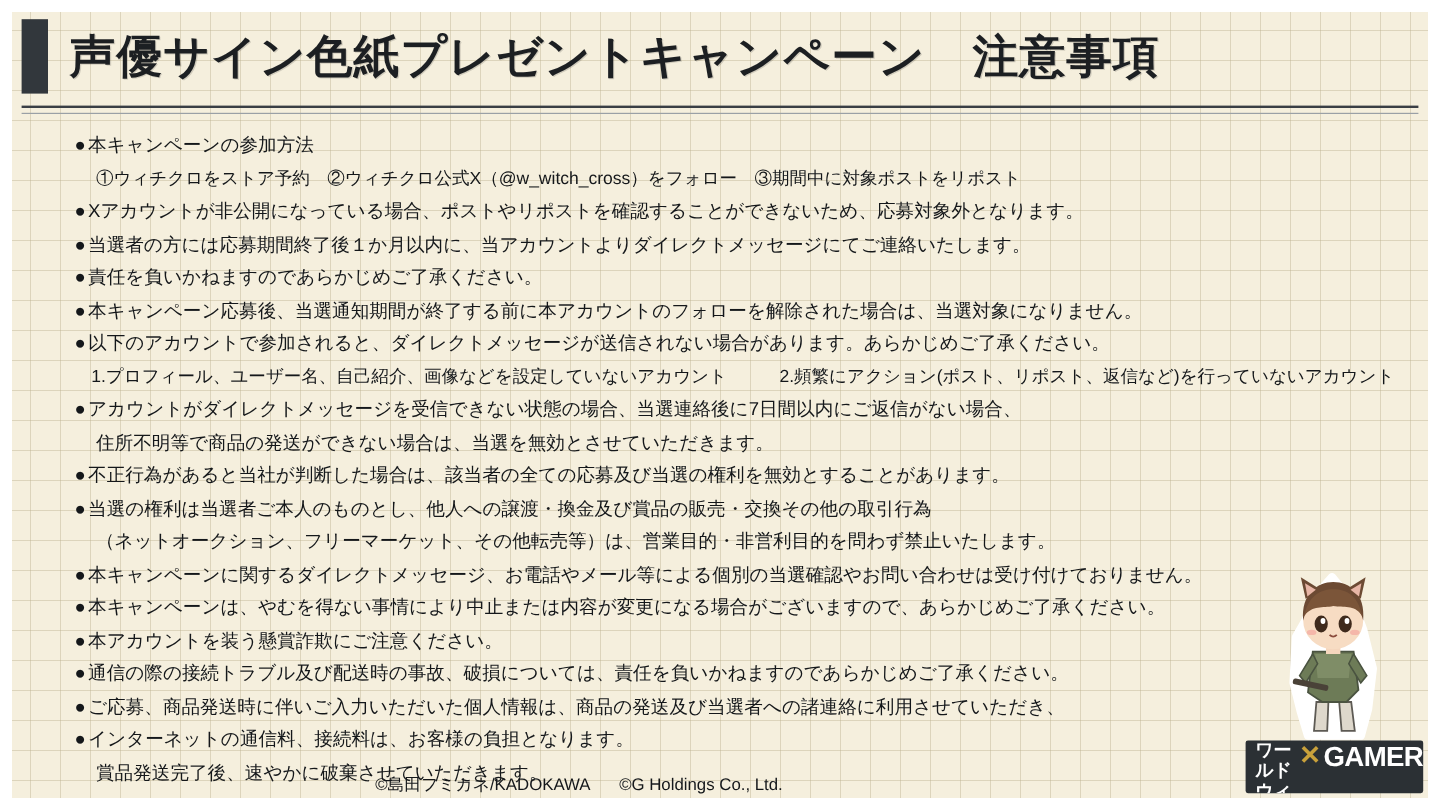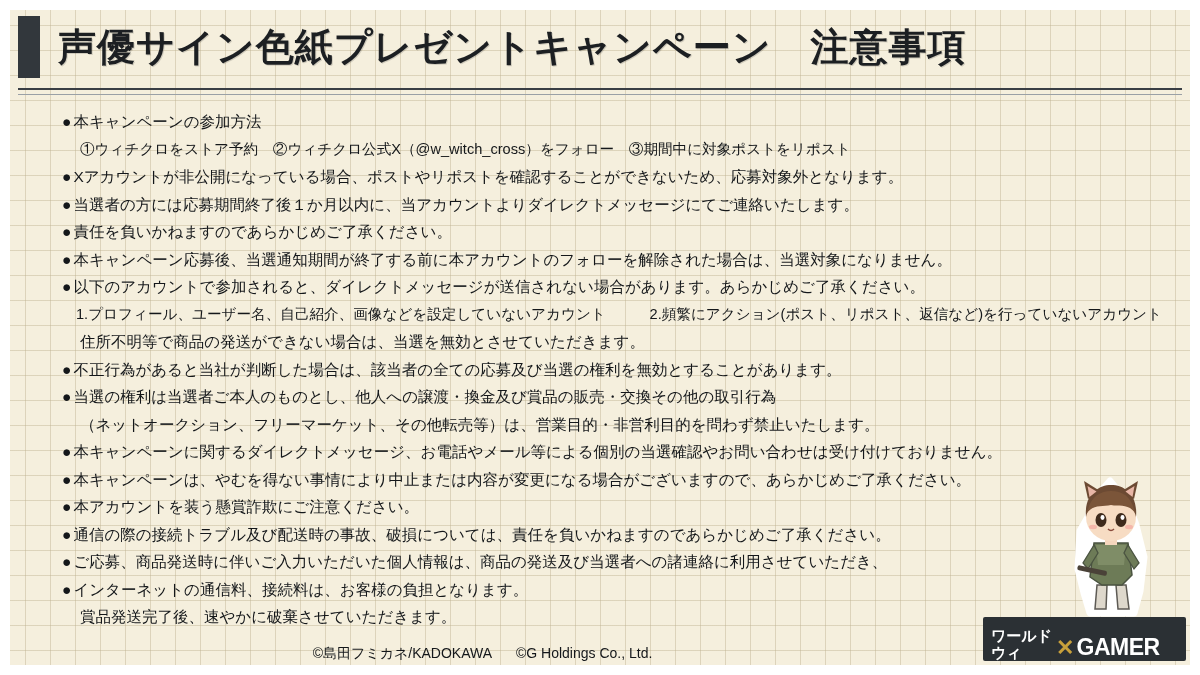--- a/index.html
+++ b/index.html
@@ -103,26 +103,26 @@
     font-size: 14px;
     color: #14171a;
   }
   .copyright span { margin: 0 10px; }
 
   
   .logo {
     position: absolute;
     right: 14px;
     bottom: 14px;
-    width: 203px;
+    width: 148px;
     height: 44px;
     background: #2b3034;
     border-radius: 2px;
     display: flex;
-    align-items: flex-end;
+    align-items: flex-start;
     overflow: hidden;
   }
   .logo-jp {
     color: #ffffff;
     font-size: 15px;
     font-weight: bold;
     line-height: 17px;
     padding-left: 8px;
     letter-spacing: 0px;
   }
@@ -168,20 +168,21 @@
 
   <div class="body-block">
     <div class="line"><span class="bullet">●</span><span>本キャンペーンの参加方法</span></div>
     <div class="line indent1 sub"><span>①ウィチクロをストア予約　②ウィチクロ公式X（@w_witch_cross）をフォロー　③期間中に対象ポストをリポスト</span></div>
     <div class="line"><span class="bullet">●</span><span>Xアカウントが非公開になっている場合、ポストやリポストを確認することができないため、応募対象外となります。</span></div>
     <div class="line"><span class="bullet">●</span><span>当選者の方には応募期間終了後１か月以内に、当アカウントよりダイレクトメッセージにてご連絡いたします。</span></div>
     <div class="line"><span class="bullet">●</span><span>責任を負いかねますのであらかじめご了承ください。</span></div>
     <div class="line"><span class="bullet">●</span><span>本キャンペーン応募後、当選通知期間が終了する前に本アカウントのフォローを解除された場合は、当選対象になりません。</span></div>
     <div class="line"><span class="bullet">●</span><span>以下のアカウントで参加されると、ダイレクトメッセージが送信されない場合があります。あらかじめご了承ください。</span></div>
     <div class="line indent2 sub"><span>1.プロフィール、ユーザー名、自己紹介、画像などを設定していないアカウント　　　2.頻繁にアクション(ポスト、リポスト、返信など)を行っていないアカウント</span></div>
+    <div class="line"><span class="bullet">●</span><span>アカウントがダイレクトメッセージを受信できない状態の場合、当選連絡後に7日間以内にご返信がない場合、</span></div>
     <div class="line indent1"><span>住所不明等で商品の発送ができない場合は、当選を無効とさせていただきます。</span></div>
     <div class="line"><span class="bullet">●</span><span>不正行為があると当社が判断した場合は、該当者の全ての応募及び当選の権利を無効とすることがあります。</span></div>
     <div class="line"><span class="bullet">●</span><span>当選の権利は当選者ご本人のものとし、他人への譲渡・換金及び賞品の販売・交換その他の取引行為</span></div>
     <div class="line indent1"><span>（ネットオークション、フリーマーケット、その他転売等）は、営業目的・非営利目的を問わず禁止いたします。</span></div>
     <div class="line"><span class="bullet">●</span><span>本キャンペーンに関するダイレクトメッセージ、お電話やメール等による個別の当選確認やお問い合わせは受け付けておりません。</span></div>
     <div class="line"><span class="bullet">●</span><span>本キャンペーンは、やむを得ない事情により中止または内容が変更になる場合がございますので、あらかじめご了承ください。</span></div>
     <div class="line"><span class="bullet">●</span><span>本アカウントを装う懸賞詐欺にご注意ください。</span></div>
     <div class="line"><span class="bullet">●</span><span>通信の際の接続トラブル及び配送時の事故、破損については、責任を負いかねますのであらかじめご了承ください。</span></div>
     <div class="line"><span class="bullet">●</span><span>ご応募、商品発送時に伴いご入力いただいた個人情報は、商品の発送及び当選者への諸連絡に利用させていただき、</span></div>
     <div class="line"><span class="bullet">●</span><span>インターネットの通信料、接続料は、お客様の負担となります。</span></div>

